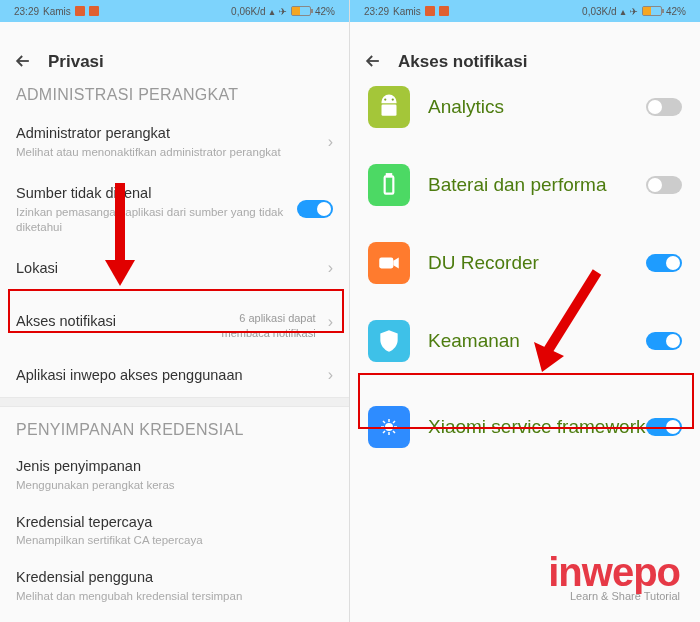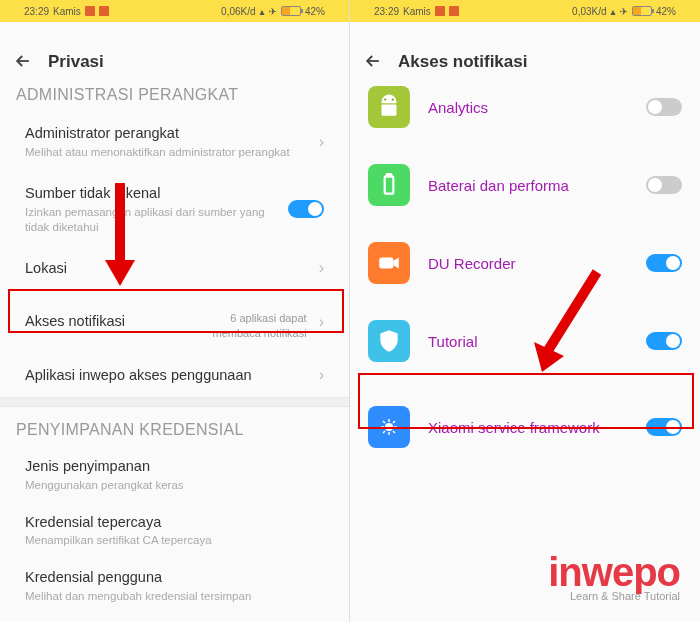--- a/index.html
+++ b/index.html
@@ -2,59 +2,59 @@
 <html><head>
 <meta charset="utf-8">
 <style>
   * { box-sizing: border-box; margin: 0; padding: 0; }
   body { font-family: -apple-system, "Helvetica Neue", Arial, sans-serif; background: #f0f0f0; width: 700px; height: 622px; overflow: hidden; position: relative; }
   .container { display: flex; width: 700px; height: 622px; background: #fff; }
   .screen { width: 350px; height: 622px; background: #fafafa; position: relative; overflow: hidden; }
   .screen.left { border-right: 1px solid #ddd; }
 
   
-  .statusbar { height: 22px; background: #fde047; display: flex; align-items: center; font-size: 10px; color: #555; padding: 0 24px; justify-content: space-between; }
+  .statusbar { height: 22px; background: #7dd3fc; display: flex; align-items: center; font-size: 10px; color: #555; padding: 0 14px; justify-content: space-between; }
   .statusbar .sb-left { display: flex; align-items: center; gap: 4px; }
   .statusbar .sb-right { display: flex; align-items: center; gap: 4px; }
   .statusbar .sq { width: 10px; height: 10px; background: #e06030; display: inline-block; border-radius: 1px; }
   .statusbar .bat { width: 20px; height: 10px; border: 1px solid #888; border-radius: 2px; position: relative; }
   .statusbar .bat::after { content: ''; position: absolute; right: -3px; top: 2px; width: 2px; height: 4px; background: #888; }
   .statusbar .bat .fill { position: absolute; left: 0; top: 0; bottom: 0; width: 42%; background: #f5a623; }
 
   
   .header { height: 50px; display: flex; align-items: flex-end; padding: 0 12px; background: #fafafa; }
   .header .back { width: 22px; height: 22px; display: flex; align-items: center; justify-content: center; color: #444; margin-right: 14px; }
   .header .title { font-size: 17px; font-weight: 600; color: #333; }
 
   
   .section-header { font-size: 16px; color: #999; padding: 14px 16px 8px; letter-spacing: 0.3px; }
 
   
-  .row { display: flex; align-items: center; padding: 12px 25px; background: #fafafa; position: relative; }
+  .row { display: flex; align-items: center; padding: 12px 16px; background: #fafafa; position: relative; }
   .row.withsub { align-items: flex-start; flex-direction: row; }
   .row .textblock { flex: 1; }
   .row .title { font-size: 14.5px; color: #333; line-height: 1.3; }
   .row .sub { font-size: 11.5px; color: #aaa; margin-top: 2px; line-height: 1.3; }
   .row .chev { color: #bbb; font-size: 16px; margin-left: 8px; align-self: center; }
   .row .right-text { font-size: 11px; color: #999; text-align: right; line-height: 1.3; margin-right: 4px; align-self: center; margin-top: 8px; }
   .row.tight { padding-top: 10px; padding-bottom: 10px; }
 
   
   .toggle { width: 36px; height: 18px; border-radius: 10px; background: #ccc; position: relative; align-self: center; flex-shrink: 0; }
   .toggle .knob { width: 14px; height: 14px; background: #fff; border-radius: 50%; position: absolute; top: 2px; left: 2px; transition: left .2s; }
   .toggle.on { background: #1e9cff; }
   .toggle.on .knob { left: 20px; }
 
   
   .gap { height: 10px; background: #f0f0f0; border-top: 1px solid #e8e8e8; border-bottom: 1px solid #e8e8e8; }
 
   
   .app-row { display: flex; align-items: center; padding: 14px 18px; background: #fafafa; }
   .app-row .icon { width: 42px; height: 42px; border-radius: 8px; margin-right: 18px; display: flex; align-items: center; justify-content: center; flex-shrink: 0; }
-  .app-row .label { flex: 1; font-size: 15px; color: #a21caf; }
+  .app-row .label { flex: 1; font-size: 19px; color: #4d7c0f; }
   .app-spacer { height: 8px; }
 
   
   .ic-android { background: #a4c639; position: relative; }
   .ic-green { background: #4cd964; border-radius: 8px; }
   .ic-orange { background: #ff7b2e; border-radius: 8px; }
   .ic-shield { background: #3ec1e8; border-radius: 8px; }
   .ic-xiaomi { background: #2e8cff; border-radius: 8px; }
 
   
@@ -256,21 +256,21 @@
         </div>
     </div>
     <div class="app-spacer"></div>
 
     <div class="app-row">
       <div class="icon ic-shield">
         <svg width="26" height="26" viewBox="0 0 24 24" fill="#fff">
             <path d="M12 2l8 3v6c0 5-3.5 9-8 11-4.5-2-8-6-8-11V5l8-3z"></path>
           </svg>
       </div>
-      <div class="label">Tutorial</div>
+      <div class="label">Keamanan</div>
       <div class="toggle on">
           <div class="knob"></div>
         </div>
     </div>
     <div class="app-spacer"></div>
 
     <div class="app-spacer"></div>
 
     <div class="app-row">
       <div class="icon ic-xiaomi">

